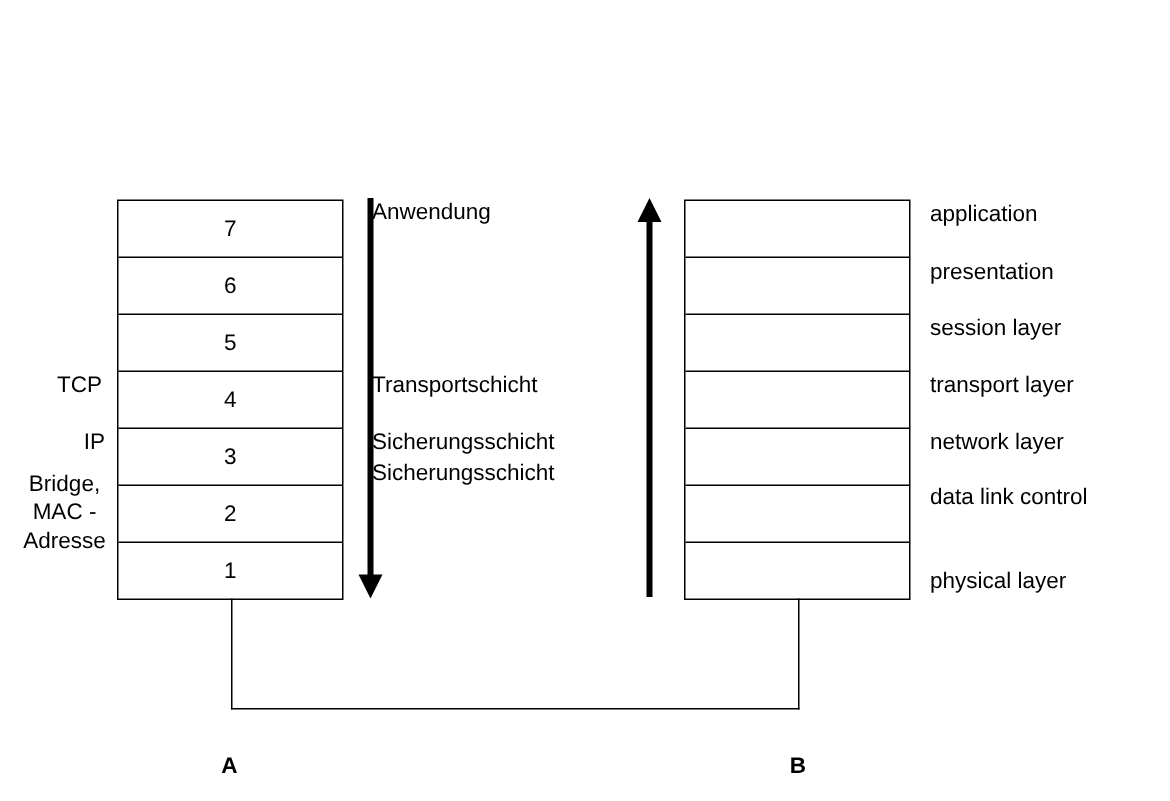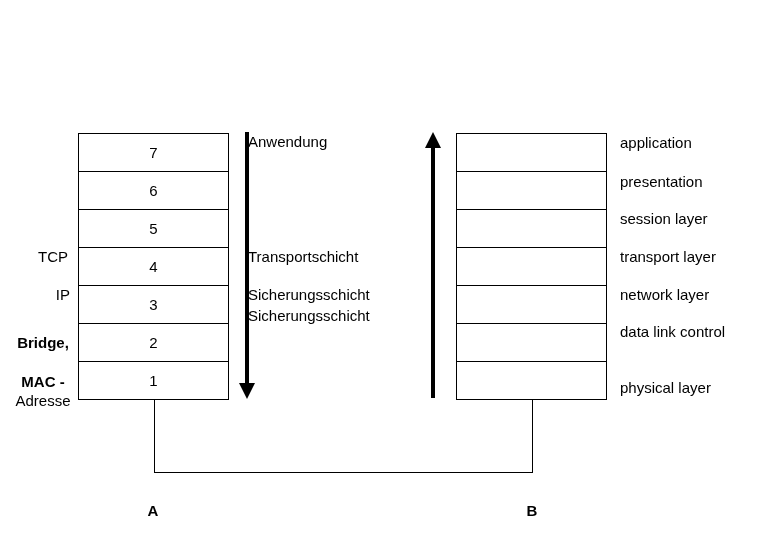--- a/index.html
+++ b/index.html
@@ -59,21 +59,21 @@
   .proto.tcp { left: 0; width: 68px; text-align: right; top: 247px; }
   .proto.ip  { left: 0; width: 70px; text-align: right; top: 285px; }
   .bridge-block {
     position: absolute;
     left: 6px;
     top: 313px;
     width: 74px;
     text-align: center;
     line-height: 19px;
   }
-  .bold { font-weight: bold; margin-top: 20px; }
+  .bold { font-weight: normal; }
   
   .arrow-line {
     position: absolute;
     width: 4px;
     background: #000000;
   }
   .arrow-head {
     position: absolute;
     width: 0;
     height: 0;

